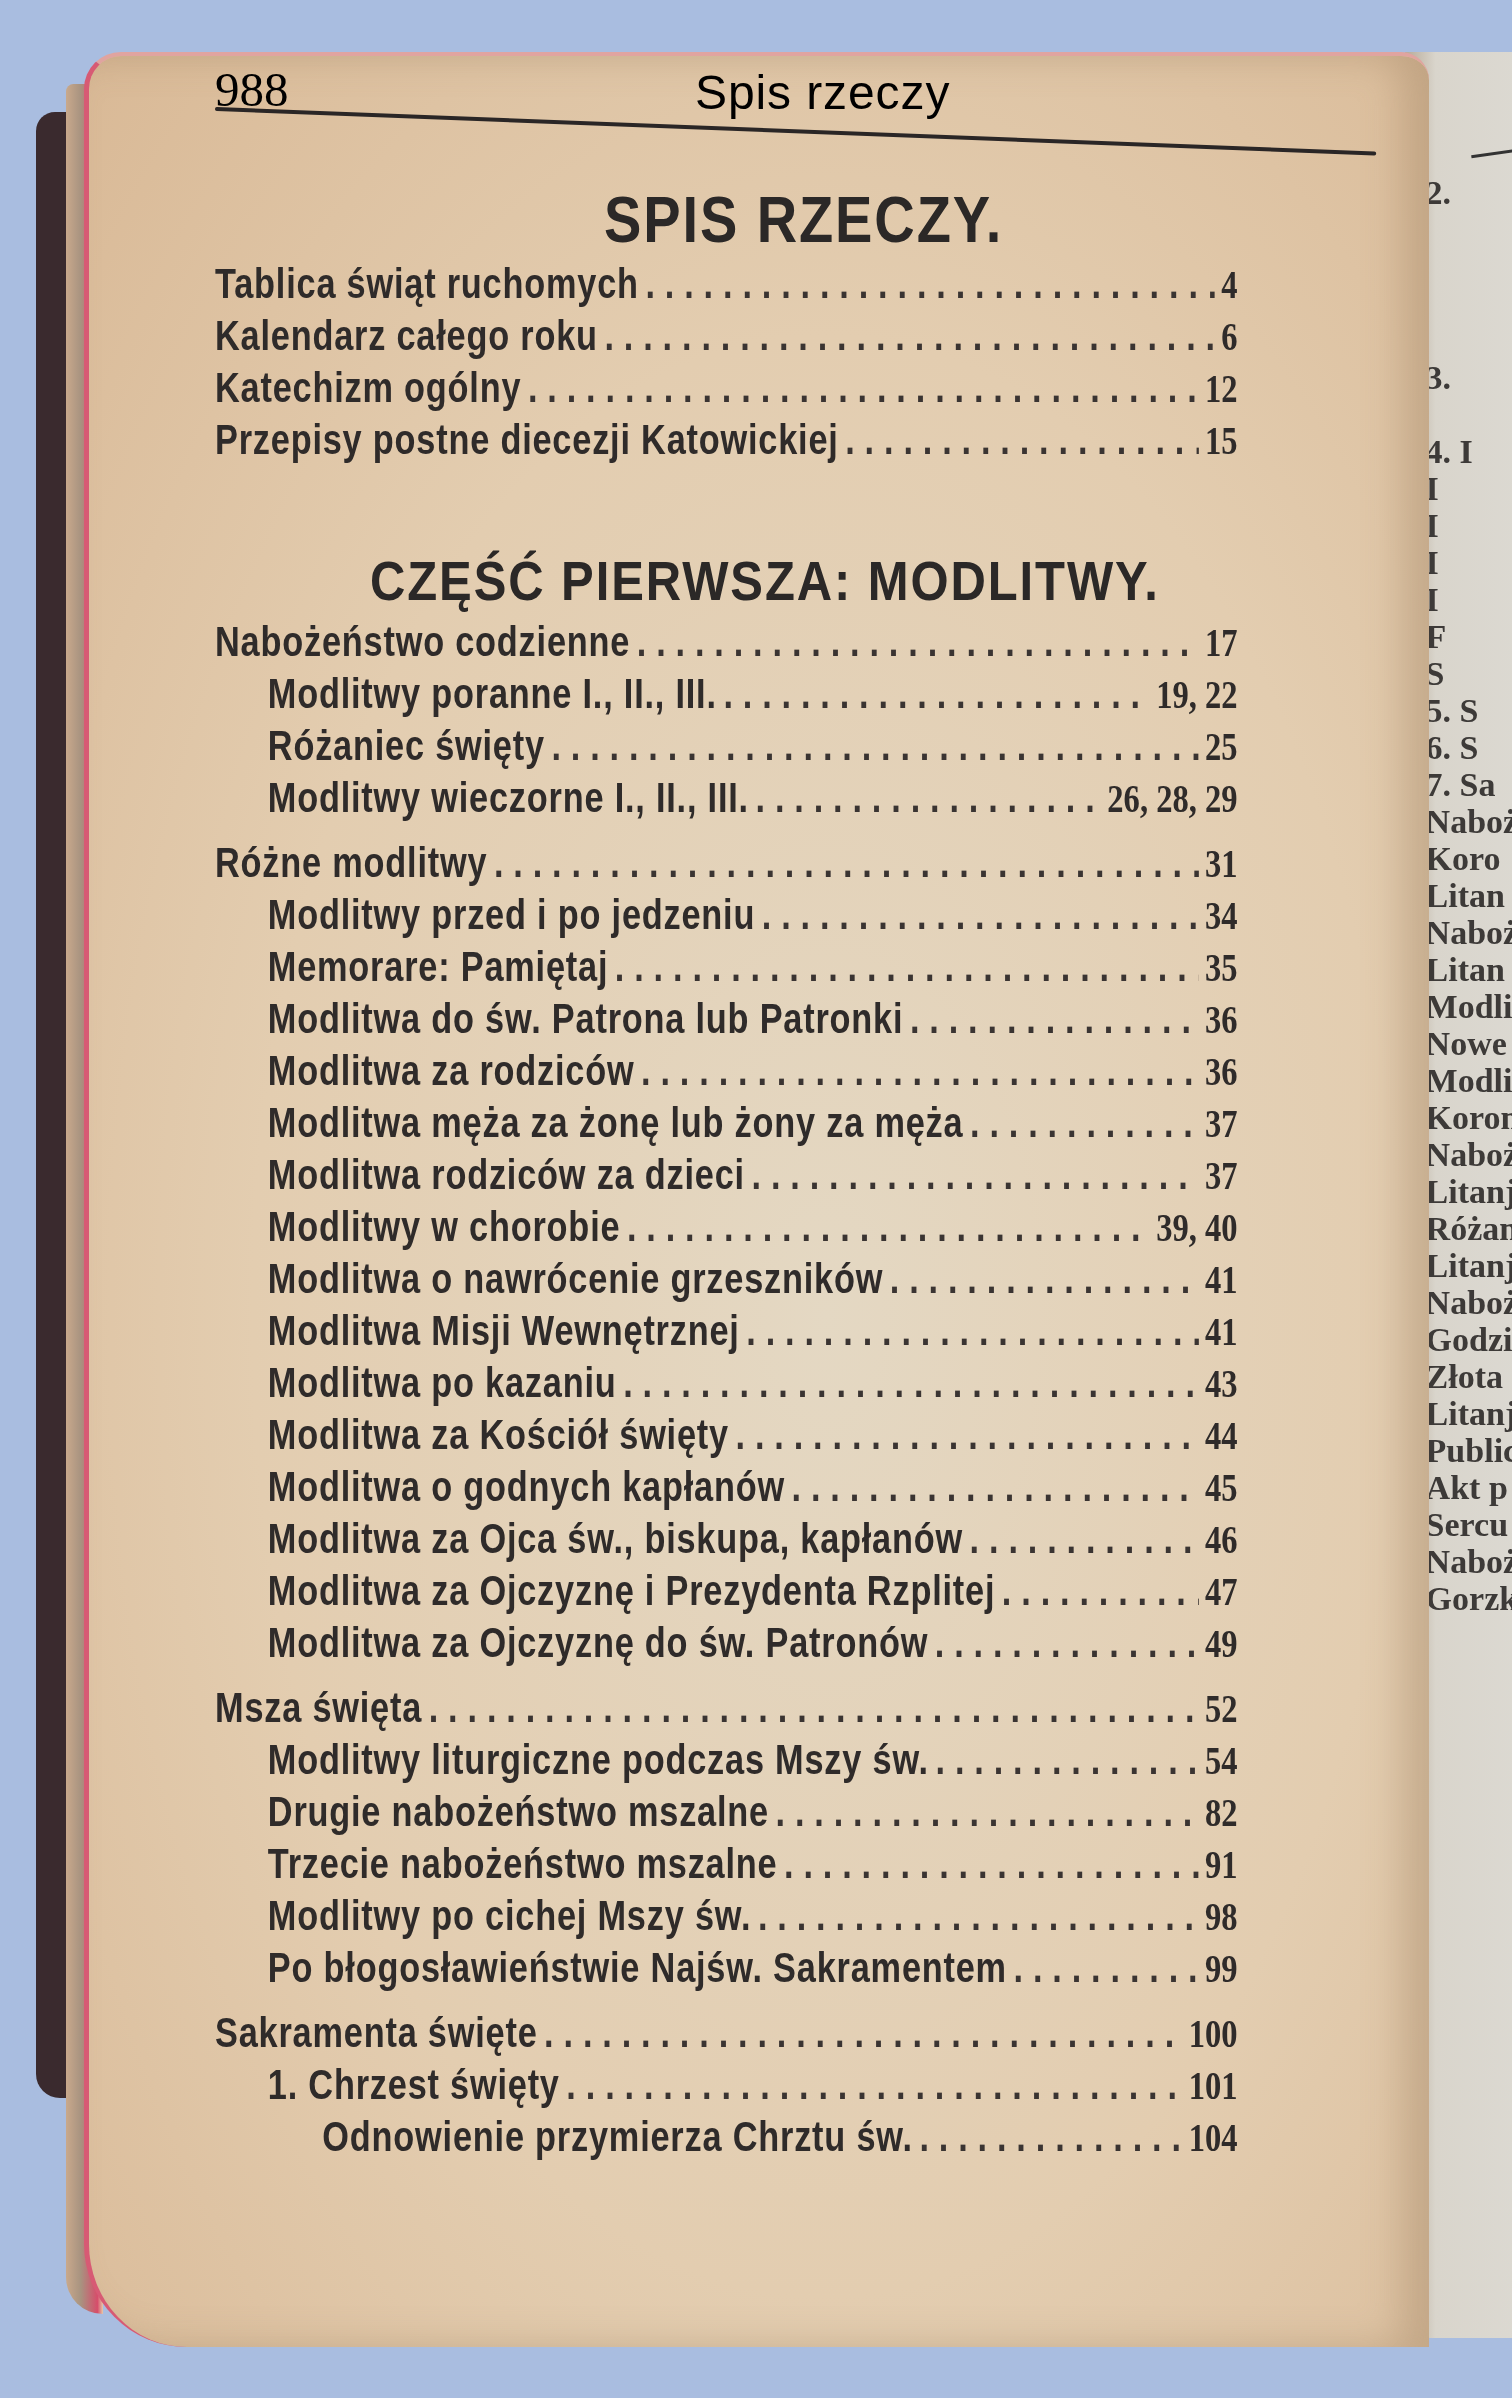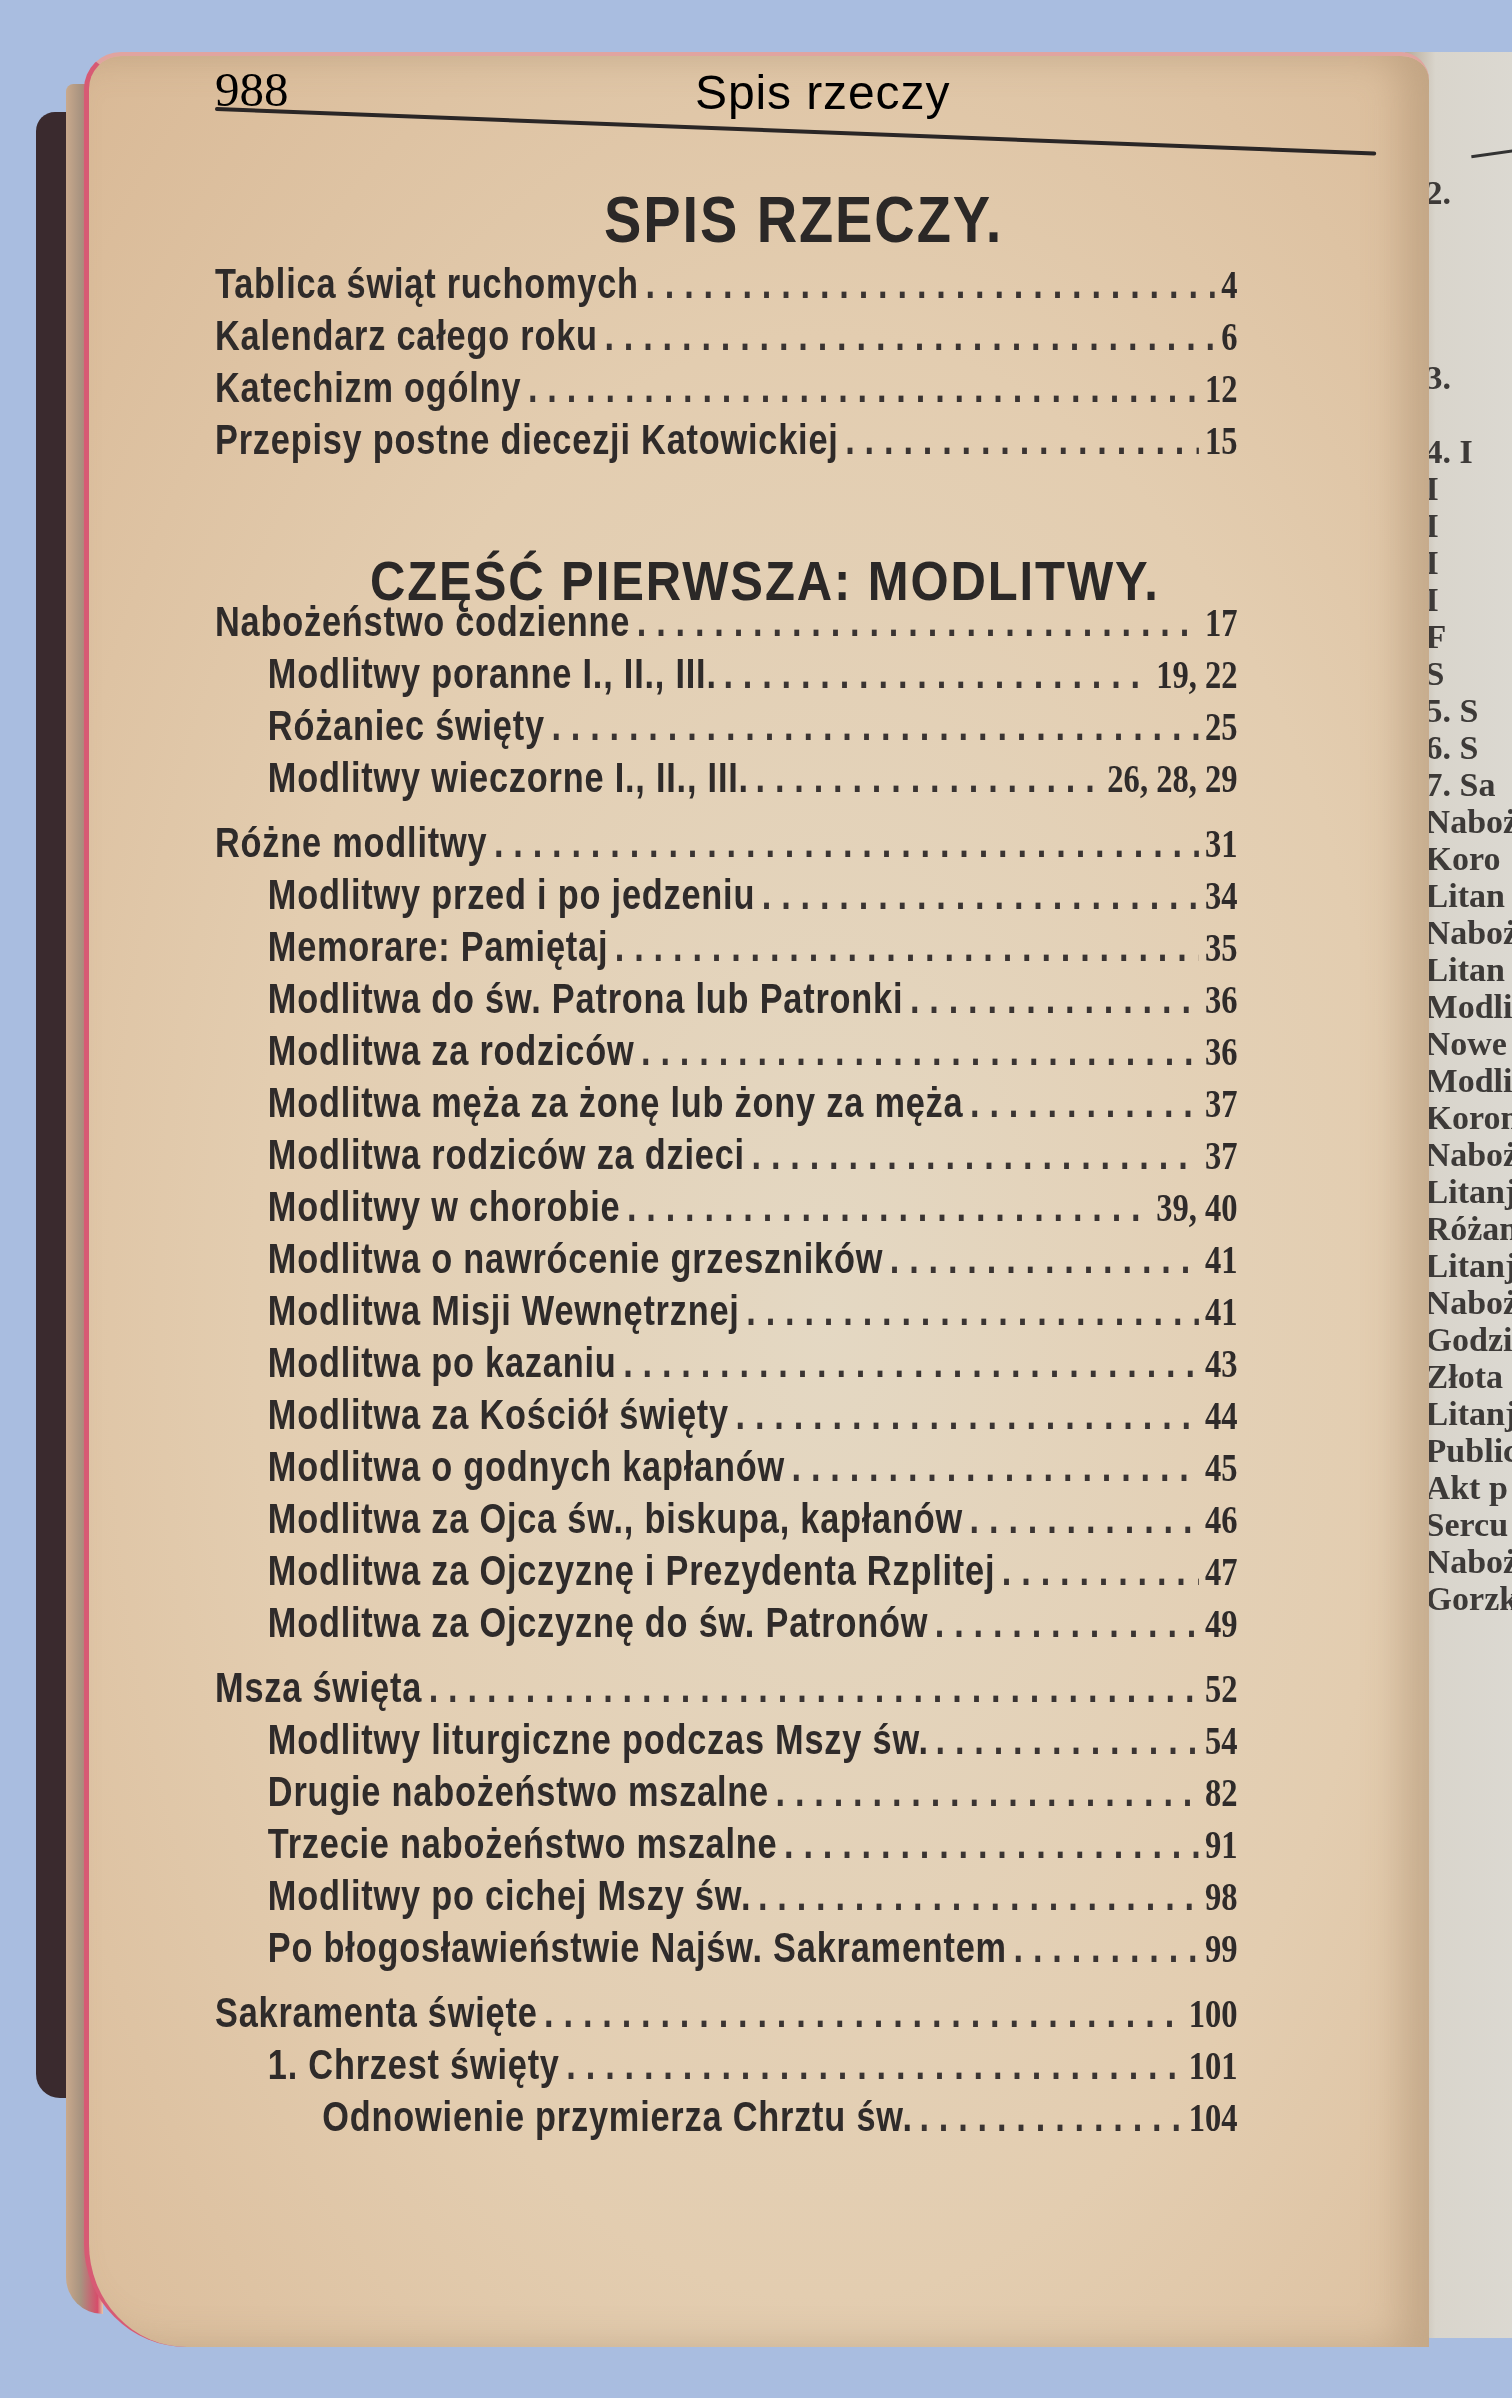--- a/index.html
+++ b/index.html
@@ -150,21 +150,21 @@
     </div>
     <div class="toc-row l1">
       <span class="toc-title">Przepisy postne diecezji Katowickiej</span>
       <span class="toc-dots">................................................................................</span>
       <span class="toc-page">15</span>
     </div>
   </div>
 
 <div class="section-heading">CZĘŚĆ PIERWSZA: MODLITWY.</div>
 
-<div class="toc" id="toc-part-one" style="top:600px;">
+<div class="toc" id="toc-part-one" style="top:620px;">
     <div class="toc-row l1">
       <span class="toc-title">Nabożeństwo codzienne</span>
       <span class="toc-dots">................................................................................</span>
       <span class="toc-page">17</span>
     </div>
     <div class="toc-row l2">
       <span class="toc-title">Modlitwy poranne I., II., III.</span>
       <span class="toc-dots">................................................................................</span>
       <span class="toc-page">19, 22</span>
     </div>

